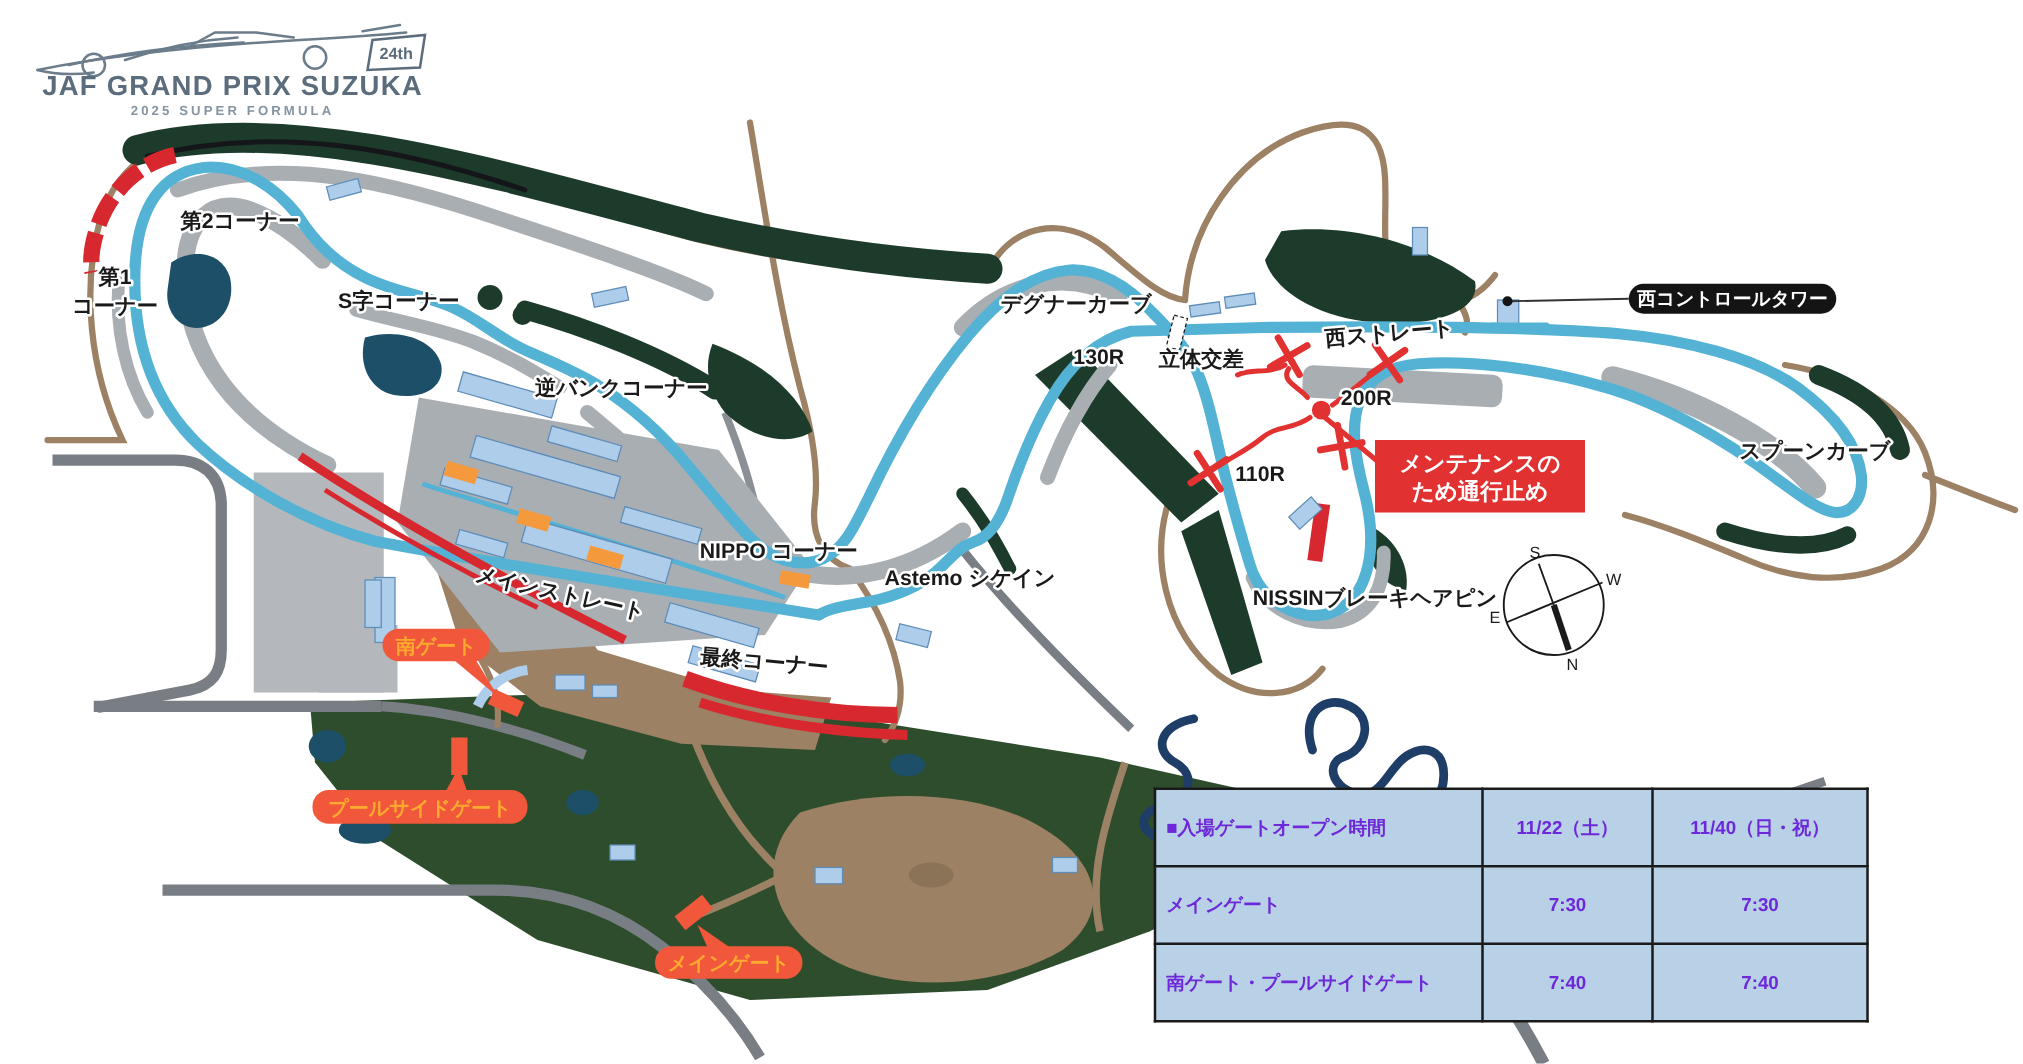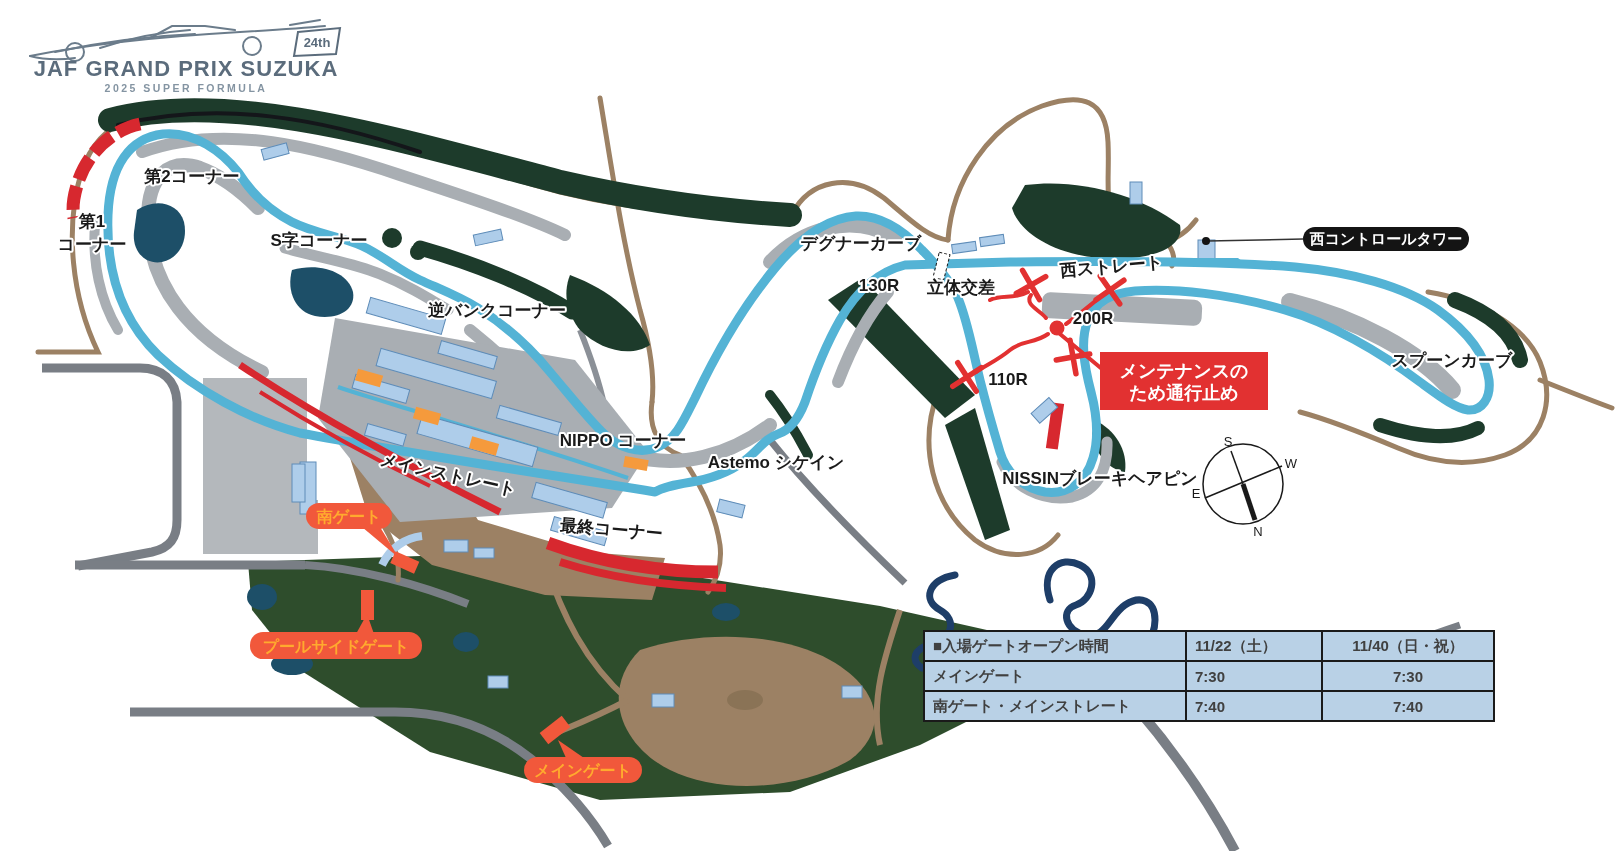--- a/index.html
+++ b/index.html
@@ -11,23 +11,23 @@
        paint-order:stroke;stroke-linejoin:round;text-anchor:middle;}
   .gate-txt{font-size:16px;font-weight:bold;fill:#ffaa2e;text-anchor:middle;}
   .closure-txt{font-size:18px;font-weight:bold;fill:#ffffff;text-anchor:middle;}
   .tower-txt{font-size:15px;font-weight:bold;fill:#ffffff;text-anchor:middle;}
   .compass-txt{font-size:13px;fill:#1a1a1a;text-anchor:middle;}
   .logo-title{font-size:22px;font-weight:bold;fill:#5b6c7c;text-anchor:middle;letter-spacing:1px;}
   .logo-sub{font-size:10.5px;font-weight:bold;fill:#8494a2;text-anchor:middle;letter-spacing:2.5px;}
   .badge-txt{font-size:13px;font-weight:bold;fill:#5b6c7c;text-anchor:middle;}
   .sched{position:absolute;left:923px;top:630px;border-collapse:collapse;}
   .sched td{background:#b9d1e6;border:2px solid #1a1a1a;font-size:15px;font-weight:bold;
-            color:#404040;padding:3px 8px;height:22px;}
+            color:#6d28d9;padding:19px 8px;height:22px;}
   .sched td.c0{width:244px;text-align:left;}
-  .sched td.c1{width:118px;}
+  .sched td.c1{width:118px;text-align:center;}
   .sched td.c2{width:154px;text-align:center;}
 </style>
 </head>
 <body>
 
 <div class="stage">
 <svg width="1618" height="851" viewBox="0 0 1618 851">
 
   <g>
     <path d="M 248,562 L 420,556 L 640,568 L 880,606 L 1085,652 L 1030,690 L 920,745 L 790,792 L 600,800 L 430,752 L 300,670 L 252,610 Z" fill="#2e4d2c"></path>
@@ -312,19 +312,19 @@
         <td class="c0">■入場ゲートオープン時間</td>
         <td class="c1">11/22（土）</td>
         <td class="c2">11/40（日・祝）</td>
       </tr>
       <tr>
         <td class="c0">メインゲート</td>
         <td class="c1">7:30</td>
         <td class="c2">7:30</td>
       </tr>
       <tr>
-        <td class="c0">南ゲート・メインストレート</td>
+        <td class="c0">南ゲート・プールサイドゲート</td>
         <td class="c1">7:40</td>
         <td class="c2">7:40</td>
       </tr>
     </tbody>
   </table>
 </div>
 
 </body></html>

